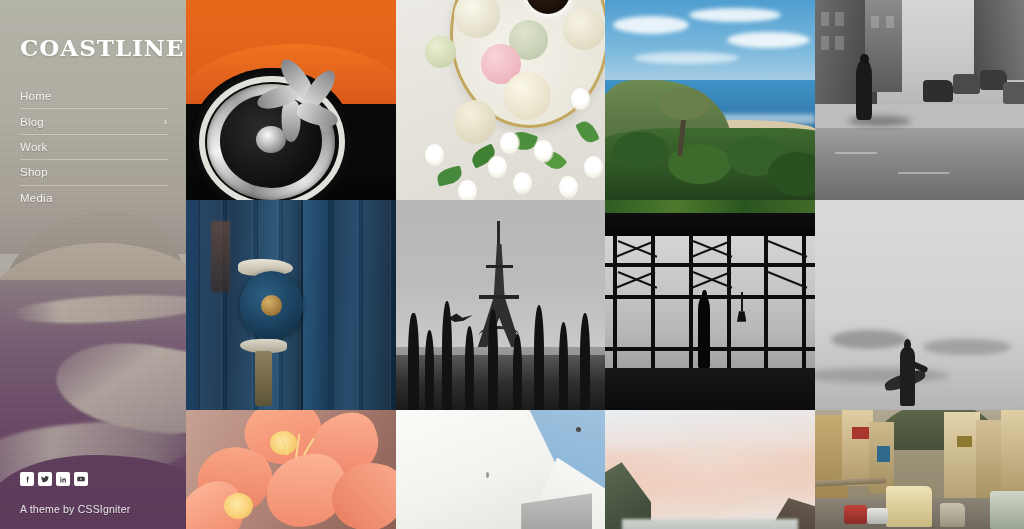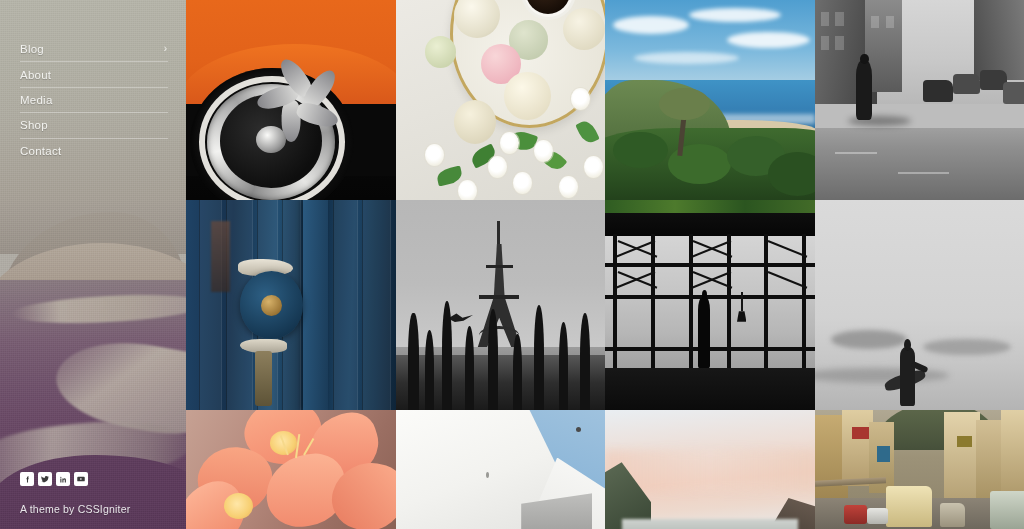--- a/index.html
+++ b/index.html
@@ -445,37 +445,38 @@
       <div class="sb-flat"></div>
       <div class="sb-water1"></div>
       <div class="sb-water2"></div>
       <div class="sb-water3"></div>
       <div class="sb-marsh"></div>
       <div class="sb-tint"></div>
       <div class="sb-grain"></div>
     </div>
 
     <div class="sb-inner">
+      <div class="logo">COASTLINE</div>
 
       <ul class="nav">
+        <li class="nav-item">
+          <span class="nav-label">Home</span>
+        </li>
         <li class="nav-item">
           <span class="nav-label">Blog</span>
           <span class="nav-chevron">›</span>
         </li>
         <li class="nav-item">
-          <span class="nav-label">About</span>
-        </li>
-        <li class="nav-item">
-          <span class="nav-label">Media</span>
+          <span class="nav-label">Work</span>
         </li>
         <li class="nav-item">
           <span class="nav-label">Shop</span>
         </li>
         <li class="nav-item">
-          <span class="nav-label">Contact</span>
+          <span class="nav-label">Media</span>
         </li>
       </ul>
 
       <div class="sb-spacer"></div>
 
       <div class="socials">
         <a class="soc">
           <svg width="9" height="9" viewBox="0 0 24 24">
               <path fill="#3b3b3b" d="M15.5 8.5h-2.1V7.2c0-.6.4-.8.7-.8h1.4V4h-2c-2.3 0-2.9 1.7-2.9 2.8v1.7H9v2.6h1.6V20h2.8v-8.9h1.8l.3-2.6z"></path>
             </svg>

